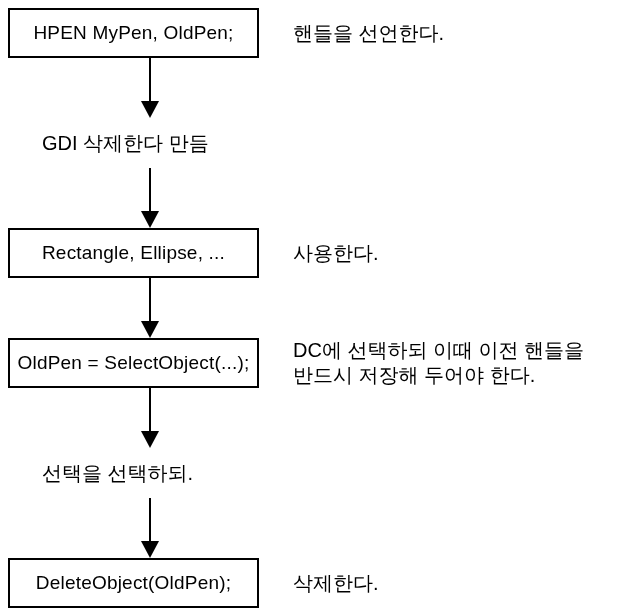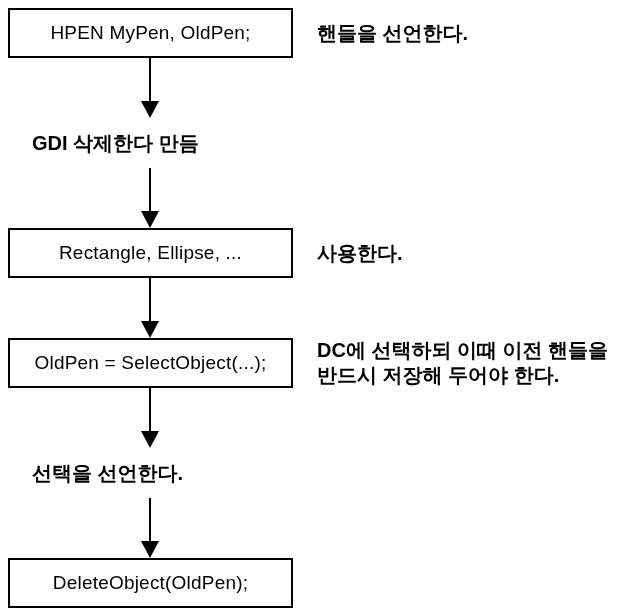--- a/index.html
+++ b/index.html
@@ -18,40 +18,39 @@
     padding-left: 8px;
     padding-top: 8px;
   }
   .step-row {
     display: flex;
     align-items: center;
     height: 50px;
   }
   .flow-box {
     box-sizing: border-box;
-    width: 285px;
+    width: 251px;
     height: 50px;
     border: 2px solid #000000;
     background: #ffffff;
     display: flex;
     align-items: center;
     justify-content: center;
     flex: 0 0 auto;
   }
   .flow-code {
     font-size: 19px;
     letter-spacing: 0.2px;
     white-space: nowrap;
   }
   .step-label {
-    margin-left: 24px;
+    margin-left: 34px;
     font-size: 20px;
     line-height: 1.24;
     white-space: pre-line;
-    font-weight: bold;
   }
   .arrow-area {
     position: relative;
     width: 293px;
     height: 60px;
   }
   .arrow-line {
     position: absolute;
     left: 141px;
     top: 0;
@@ -119,29 +118,30 @@
 반드시 저장해 두어야 한다.</div>
     </div>
     <div class="arrow-area">
       <span class="arrow-line"></span>
       <span class="arrow-head"></span>
     </div>
   </div>
 
   <div class="flow-step">
     <div class="step-row">
-      <div class="step-label">선택을 선언한다.</div>
+      <div class="step-label">선택을 선택하되.</div>
     </div>
     <div class="arrow-area">
       <span class="arrow-line"></span>
       <span class="arrow-head"></span>
     </div>
   </div>
 
   <div class="flow-step">
     <div class="step-row">
       <div class="flow-box">
         <span class="flow-code">DeleteObject(OldPen);</span>
       </div>
+      <div class="step-label">삭제한다.</div>
     </div>
 
   </div>
 </div>
 
 </body></html>

